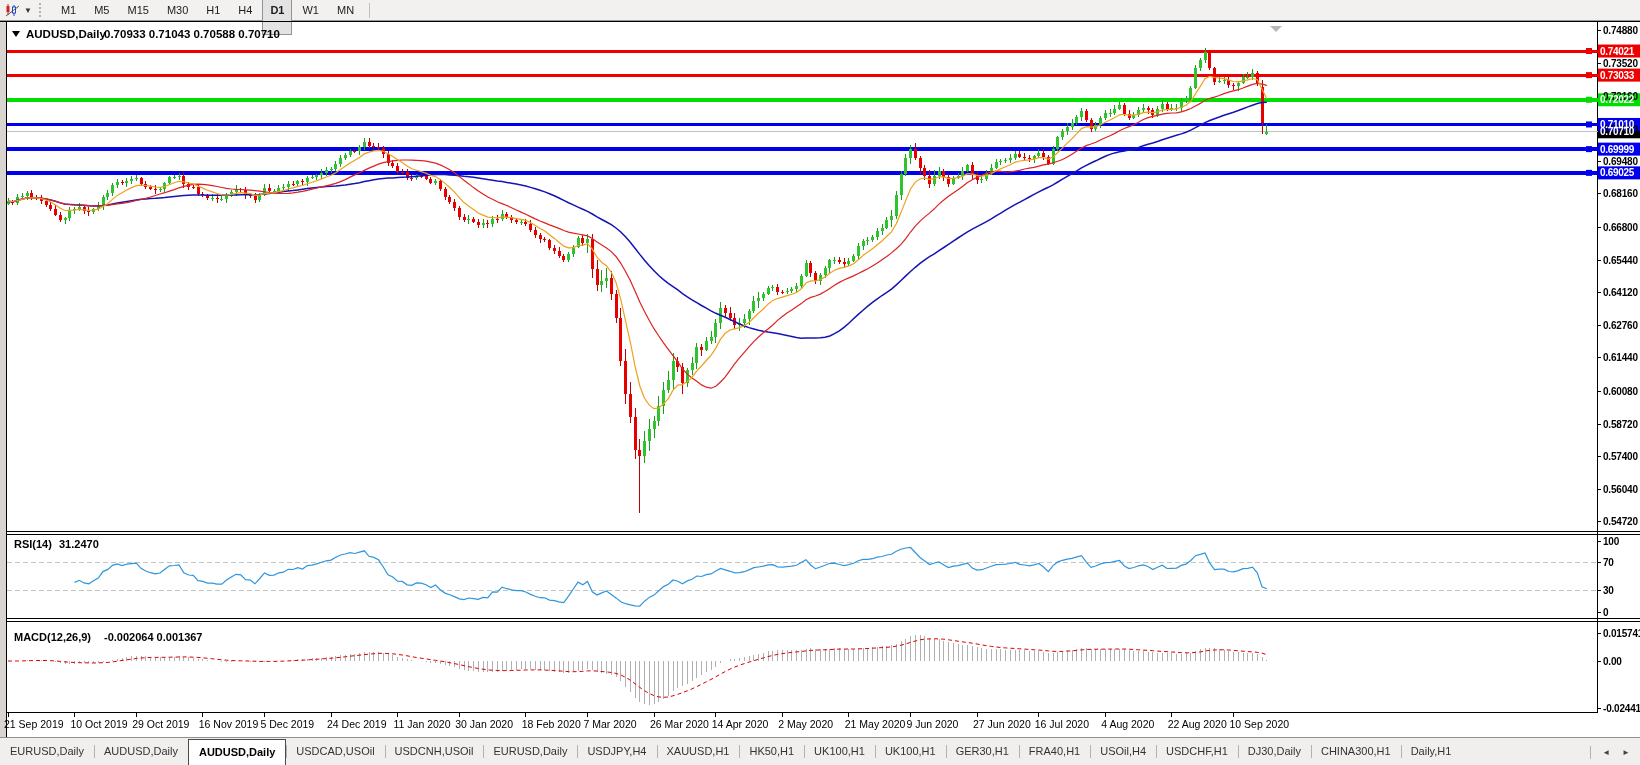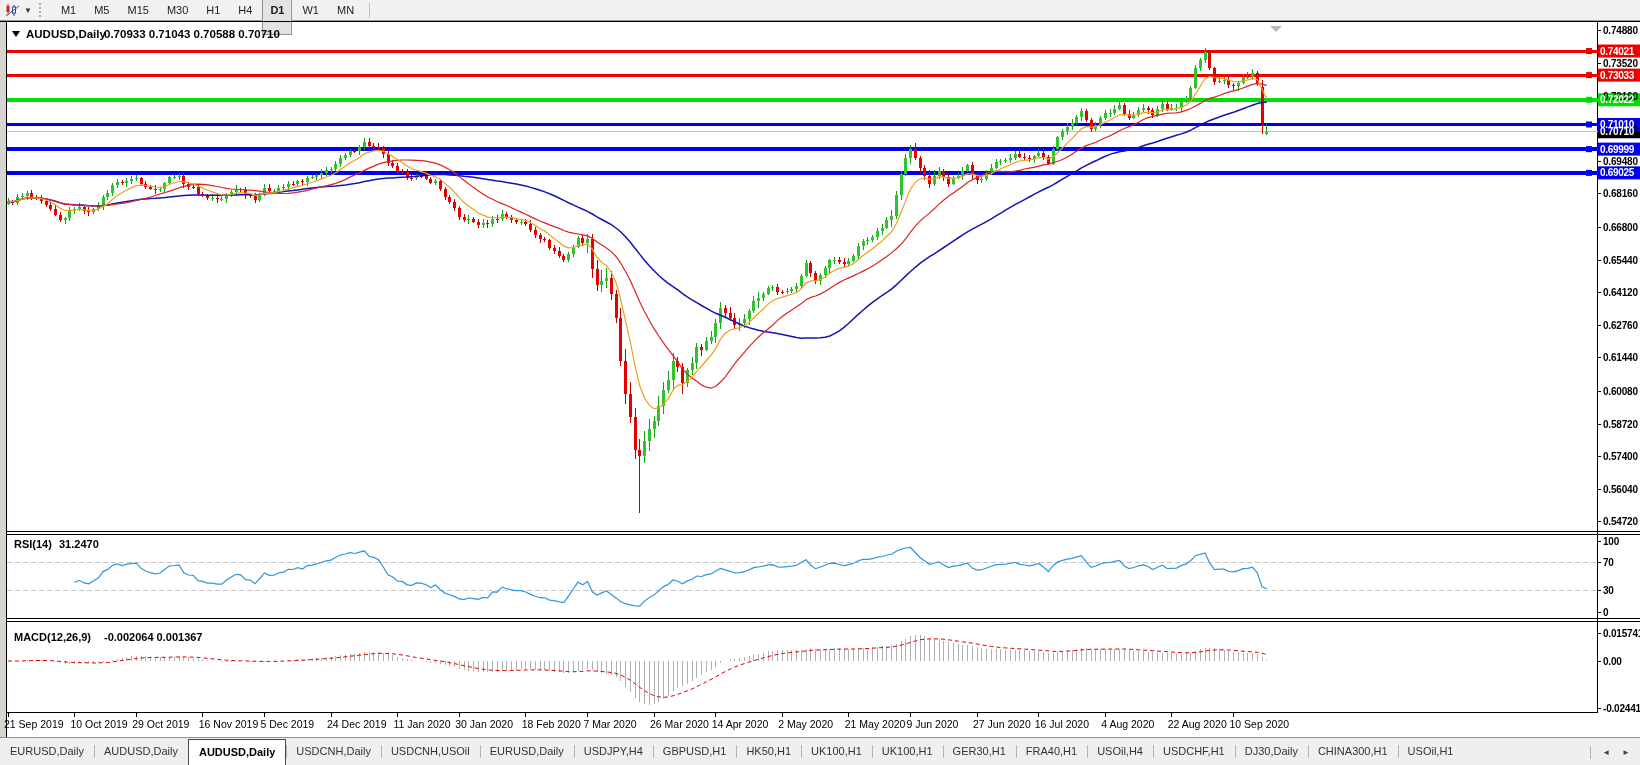--- a/index.html
+++ b/index.html
@@ -1019,35 +1019,35 @@
     <text x="59" y="548" class="indlabel">31.2470</text>
     <text x="14" y="641" class="indlabel">MACD(12,26,9)</text>
     <text x="104" y="641" class="indlabel">-0.002064 0.001367</text>
   </svg>
 
   <div class="tabbar">
     <span id="tabs" style="display:flex;">
         <span class="tab">EURUSD,Daily</span>
         <span class="tab sep">AUDUSD,Daily</span>
         <span class="tab active">AUDUSD,Daily</span>
-        <span class="tab sep">USDCNH,Daily</span>
+        <span class="tab sep">USDCAD,USOil</span>
         <span class="tab sep">USDCNH,USOil</span>
         <span class="tab sep">EURUSD,Daily</span>
         <span class="tab sep">USDJPY,H4</span>
-        <span class="tab sep">GBPUSD,H1</span>
+        <span class="tab sep">XAUUSD,H1</span>
         <span class="tab sep">HK50,H1</span>
         <span class="tab sep">UK100,H1</span>
         <span class="tab sep">UK100,H1</span>
         <span class="tab sep">GER30,H1</span>
         <span class="tab sep">FRA40,H1</span>
         <span class="tab sep">USOil,H4</span>
         <span class="tab sep">USDCHF,H1</span>
         <span class="tab sep">DJ30,Daily</span>
         <span class="tab sep">CHINA300,H1</span>
-        <span class="tab sep">USOil,H1</span>
+        <span class="tab sep">Daily,H1</span>
       </span>
     <span class="arrows">
       <span class="asep"></span>
       <span class="arrowbtn">◄</span>
       <span class="arrowbtn">►</span>
     </span>
   </div>
 
 </div>
 

